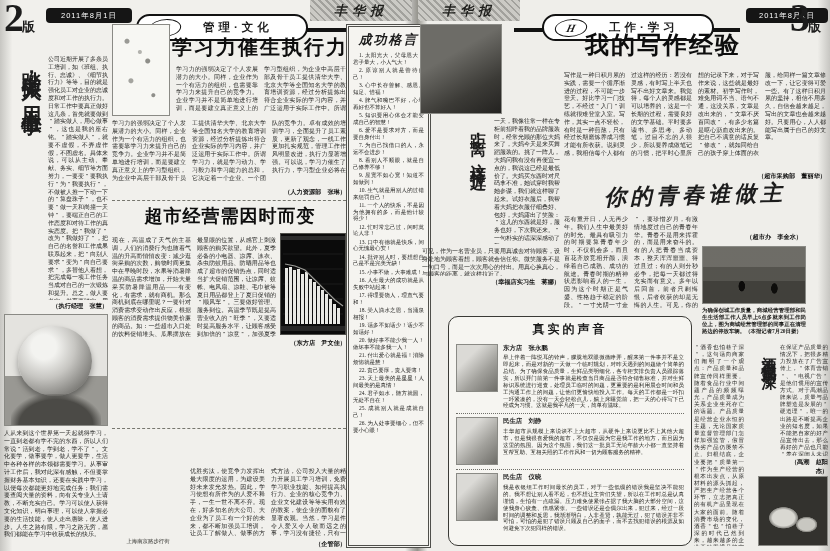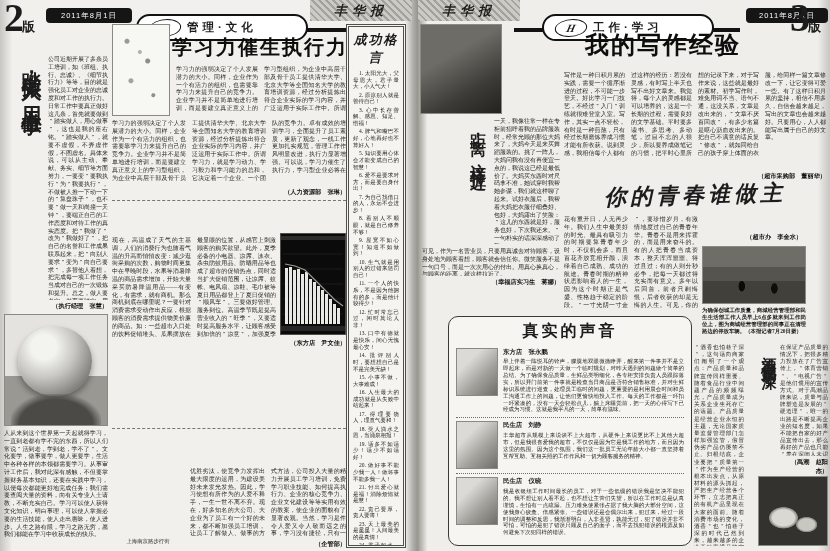--- a/index.html
+++ b/index.html
@@ -17,33 +17,33 @@
   .hl{font-family:"Liberation Sans","DejaVu Sans",sans-serif;font-weight:900;color:#0d0d0d;text-align:center;line-height:1.1;}
   .byline{font-size:6.2px;font-weight:bold;text-align:right;color:#111;}
   .vert{writing-mode:vertical-rl;text-orientation:upright;}
   .hand{font-weight:600;font-family:"DejaVu Serif","Liberation Serif",serif;}
   .photo{border:1px solid #8a8a85;}
   .pagenum{font-weight:900;font-size:40px;line-height:.92;letter-spacing:-2px;}
   .pagenum small{font-size:13px;font-weight:900;letter-spacing:0;}
   .datebox{background:#151515;color:#fff;border-radius:4px;font-size:7.5px;
     font-family:"Liberation Sans","DejaVu Sans",sans-serif;text-align:center;line-height:15px;letter-spacing:1px;}
   .bar{background:#121212;height:4px;}
-  .pill{background:#fff;border:2.5px solid #121212;border-radius:14px;display:flex;align-items:center;gap:6px;padding:0 11px;height:27px;}
+  .pill{background:#fff;border:2.5px solid #121212;border-radius:14px;display:flex;align-items:center;gap:22px;padding:0 11px;height:27px;}
   .logo{width:30px;height:16px;border:1.6px solid #111;border-radius:50%;transform:skewX(-14deg);
     display:flex;align-items:center;justify-content:center;font-style:italic;font-weight:900;font-size:11px;flex:0 0 30px;}
   .sect{font-family:"Liberation Sans","DejaVu Sans",sans-serif;font-weight:900;font-size:11.5px;letter-spacing:4px;white-space:nowrap;}
   .masthead{background-color:#cbcac5;
     background-image:repeating-linear-gradient(45deg,rgba(55,55,52,.28) 0 2px,transparent 2px 5px);
     display:flex;align-items:center;justify-content:center;font-weight:900;font-style:italic;font-size:13px;letter-spacing:5px;color:#1f1f1c;}
   .rule{border-top:1px dashed #77776f;height:0;}
   .motto-box{border:3px double #4f4f4b;background:#f5f4f0;padding:3px 4px;overflow:hidden;}
   .motto-title{font-weight:900;font-size:13px;text-align:center;font-style:italic;letter-spacing:2px;margin:1px 0 3px;}
   .motto{font-size:5.5px;line-height:1.22;text-align:justify;margin:0 0 1.6px;text-indent:6px;color:#1d1d1b;}
   .vbox{border:1.5px solid #3a3a36;border-radius:10px;background:#f6f5f1;padding:3px 7px;overflow:hidden;}
-  .vbox-title{font-family:"Liberation Sans","DejaVu Sans",sans-serif;font-weight:900;font-size:16px;text-align:center;margin:1px 0 2px;letter-spacing:3px;}
+  .vbox-title{font-family:"Liberation Sans","DejaVu Sans",sans-serif;font-weight:900;font-size:12px;text-align:center;margin:1px 0 2px;letter-spacing:3px;}
   .ventry{display:flex;gap:5px;padding:3.5px 0;border-bottom:1.2px dotted #6f6f69;}
   .ventry:last-child{border-bottom:none;}
   .vphoto{width:40px;flex:0 0 40px;height:46px;}
   .vname{font-size:6.4px;font-weight:bold;margin:0 0 1.5px;font-family:"Liberation Sans","DejaVu Sans",sans-serif;}
   .vtext{font-size:5.5px;line-height:1.26;text-align:justify;color:#24241f;}
   .caption{font-size:5.4px;font-weight:bold;text-align:justify;line-height:1.3;color:#181816;}
   .capcenter{font-size:5.4px;text-align:center;color:#23231f;}
   
   .ph-flower{background-color:#f7f7f3;background-image:
     radial-gradient(circle at 25% 18%,#9a9a95 0 2px,transparent 3px),
@@ -95,20 +95,21 @@
     </div>
     <div class="abs bt" style="left:4px;top:430px;width:104px;height:118px;">人从来到这个世界第一天起就得学习，一直到老都有学不完的东西，所以人们常说＂活到老，学到老，学不了＂。文化要学，做事要学，做人更要学，生活中各种各样的本领都需要学习。从事审计工作后，我对此深有感触，不但要掌握财务基本知识，还要在实践中学习，以便每次都能更好地完成任务；我们需要查阅大量的资料，向有关专业人士请教，不断充实自己。学习可以使人获得文化知识，明白事理，可以使人掌握必要的生活技能，使人走出愚昧，使人进步。人生之路有限，学习之路无穷，愿我们都能在学习中收获成长的快乐。</div>
 
     <div class="abs photo ph-flower" style="left:112px;top:24px;width:58px;height:92px;"></div>
     <div class="abs hl" style="left:172px;top:36px;width:176px;font-size:20px;letter-spacing:2px;">学习力催生执行力</div>
     <div class="abs bt c2" style="left:176px;top:66px;width:170px;height:50px;">学习力的强弱决定了个人发展潜力的大小。同样，企业作为一个有活力的组织，也需要靠学习力来提升自己的竞争力。企业学习并不是简单地进行培训，而是要建立真正意义上的学习型组织，为企业中高层干部及骨干员工提供清华大学、北京大学等全国知名大学的教育培训资源，经过分析提炼出符合企业实际的学习内容，并广泛运用于实际工作中。所谓学习力，就是学习动力、学习毅力和学习能力的总和，它决定着一个企业、一个团队的竞争力。卓有成效的培训学习，全面提升了员工素质，更新了观念，一线工作更加扎实规范，管理工作作风明显改进，执行力显著增强。可以说，学习力催生了执行力，学习型企业必将在激烈的市场竞争中立于不败之地。</div>
     <div class="abs bt c3" style="left:112px;top:120px;width:234px;height:66px;">学习力的强弱决定了个人发展潜力的大小。同样，企业作为一个有活力的组织，也需要靠学习力来提升自己的竞争力。企业学习并不是简单地进行培训，而是要建立真正意义上的学习型组织，为企业中高层干部及骨干员工提供清华大学、北京大学等全国知名大学的教育培训资源，经过分析提炼出符合企业实际的学习内容，并广泛运用于实际工作中。所谓学习力，就是学习动力、学习毅力和学习能力的总和，它决定着一个企业、一个团队的竞争力。卓有成效的培训学习，全面提升了员工素质，更新了观念，一线工作更加扎实规范，管理工作作风明显改进，执行力显著增强。可以说，学习力催生了执行力，学习型企业必将在激烈的市场竞争中立于不败之地。</div>
     <div class="abs byline" style="left:230px;top:188px;width:116px;">（人力资源部　张琳）</div>
 
     <div class="abs rule" style="left:112px;top:200px;width:234px;"></div>
+    <div class="abs hl" style="left:116px;top:207px;width:228px;font-size:18px;letter-spacing:1px;">超市经营需因时而变</div>
     <div class="abs bt c2" style="left:112px;top:237px;width:164px;height:108px;">现在，高温成了天气的主基调，人们的消费行为也随着气温的升高而悄悄改变：减少逛街采购的次数，购物时间更集中在早晚时段，水果等消暑降温的商品需求增加，开始大量采买防暑降温用品——有变化，有需求，就有商机。那么商机到底在哪里呢？一要针对消费需求变动作出反应，根据顾客的消费需求提供物美价廉的商品。如：一些超市入口处的饮料促销堆头、瓜果摆放在最显眼的位置，从感官上刺激顾客的购买欲望。此外，夏季必备的小电器、凉席、泳衣、杀虫防蚊用品、防晒用品等也成了超市的促销热点，同时适当扩大促销范围，让凉席、蚊帐、电风扇、凉鞋、毛巾被等夏日用品都登上了夏日促销的＂顺风车＂。三要做好管理、服务到位。高温季节既是提高营业收入的＂旺季＂，又要适时提高服务水平，让顾客感受到加倍的＂凉意＂，加强夏季管理，减少因缺货、＂缺人商品＂等带来的损失。超市开展一系列主题活动，加大了促销力度，无形中赢得了顾客的信赖。</div>
     <div class="abs photo chartbox" style="left:280px;top:233px;width:66px;height:102px;">
       <svg width="64" height="100" viewBox="0 0 64 100">
         <rect x="0" y="0" width="64" height="100" fill="#0b0b0b"></rect>
         <rect x="0" y="2" width="64" height="4" fill="#2c2c2c"></rect>
         <g stroke="#2a2a2a" stroke-width="0.6">
           <line x1="2" y1="20" x2="62" y2="20"></line>
             <line x1="2" y1="35" x2="62" y2="35"></line>
           <line x1="2" y1="50" x2="62" y2="50"></line>
             <line x1="2" y1="65" x2="62" y2="65"></line>
@@ -135,21 +136,21 @@
       </svg>
     </div>
     <div class="abs byline" style="left:238px;top:339px;width:108px;">（东方店　尹文佳）</div>
 
     <div class="abs rule" style="left:112px;top:428px;width:234px;"></div>
 
     <div class="abs capcenter" style="left:110px;top:538px;width:76px;">上海南京路步行街</div>
     <div class="abs bt c2" style="left:190px;top:468px;width:156px;height:72px;">优胜劣汰，使竞争力发挥出最大限度的运用，为建设美好未来发光发热。因此，学习使想有所作为的人爱不释手，一生一世不离不弃。现在，好多知名的大公司、大企业为了员工有一个好的未来，都不断加强员工培训，让员工了解做人、做事的方式方法，公司投入大量的精力开展员工学习培训，免费学习职业技能、如何提高执行力、企业的核心竞争力、企业文化建设等等实用有效的教案，使企业的面貌有了显著改观。当然，学习是件令人爱又令人敬而远之的事，学习没有捷径，只有一条光明大道：勤奋、刻苦、坚韧、用功。只要把学习当成对企业责任的担当，为了企业更好地发展，为了自己更好地进步，我们学习的动力就会越来越足，就会推动企业走上正确的学习进步大道。</div>
     <div class="abs byline" style="left:250px;top:540px;width:96px;">（企管部）</div>
 
-    <div class="abs motto-box" style="left:346px;top:24px;width:60px;height:524px;">
+    <div class="abs motto-box" style="left:346px;top:24px;width:85px;height:524px;">
       <div class="motto-title">成功格言</div>
       <div>
 
       <p class="motto">1. 太阳光大，父母恩大，君子量大，小人气大！</p>
           <p class="motto">2. 原谅别人就是善待自己！</p>
           <p class="motto">3. 心中长存善解、感恩、知足、惜福！</p>
           <p class="motto">4. 脾气和嘴巴不好，心地再好也不算好人！</p>
           <p class="motto">5. 知识要用心体会才能变成自己的智慧！</p>
           <p class="motto">6. 爱不是要求对方，而是要自身付出！</p>
           <p class="motto">7. 为自己找借口的人，永远不会进步！</p>

